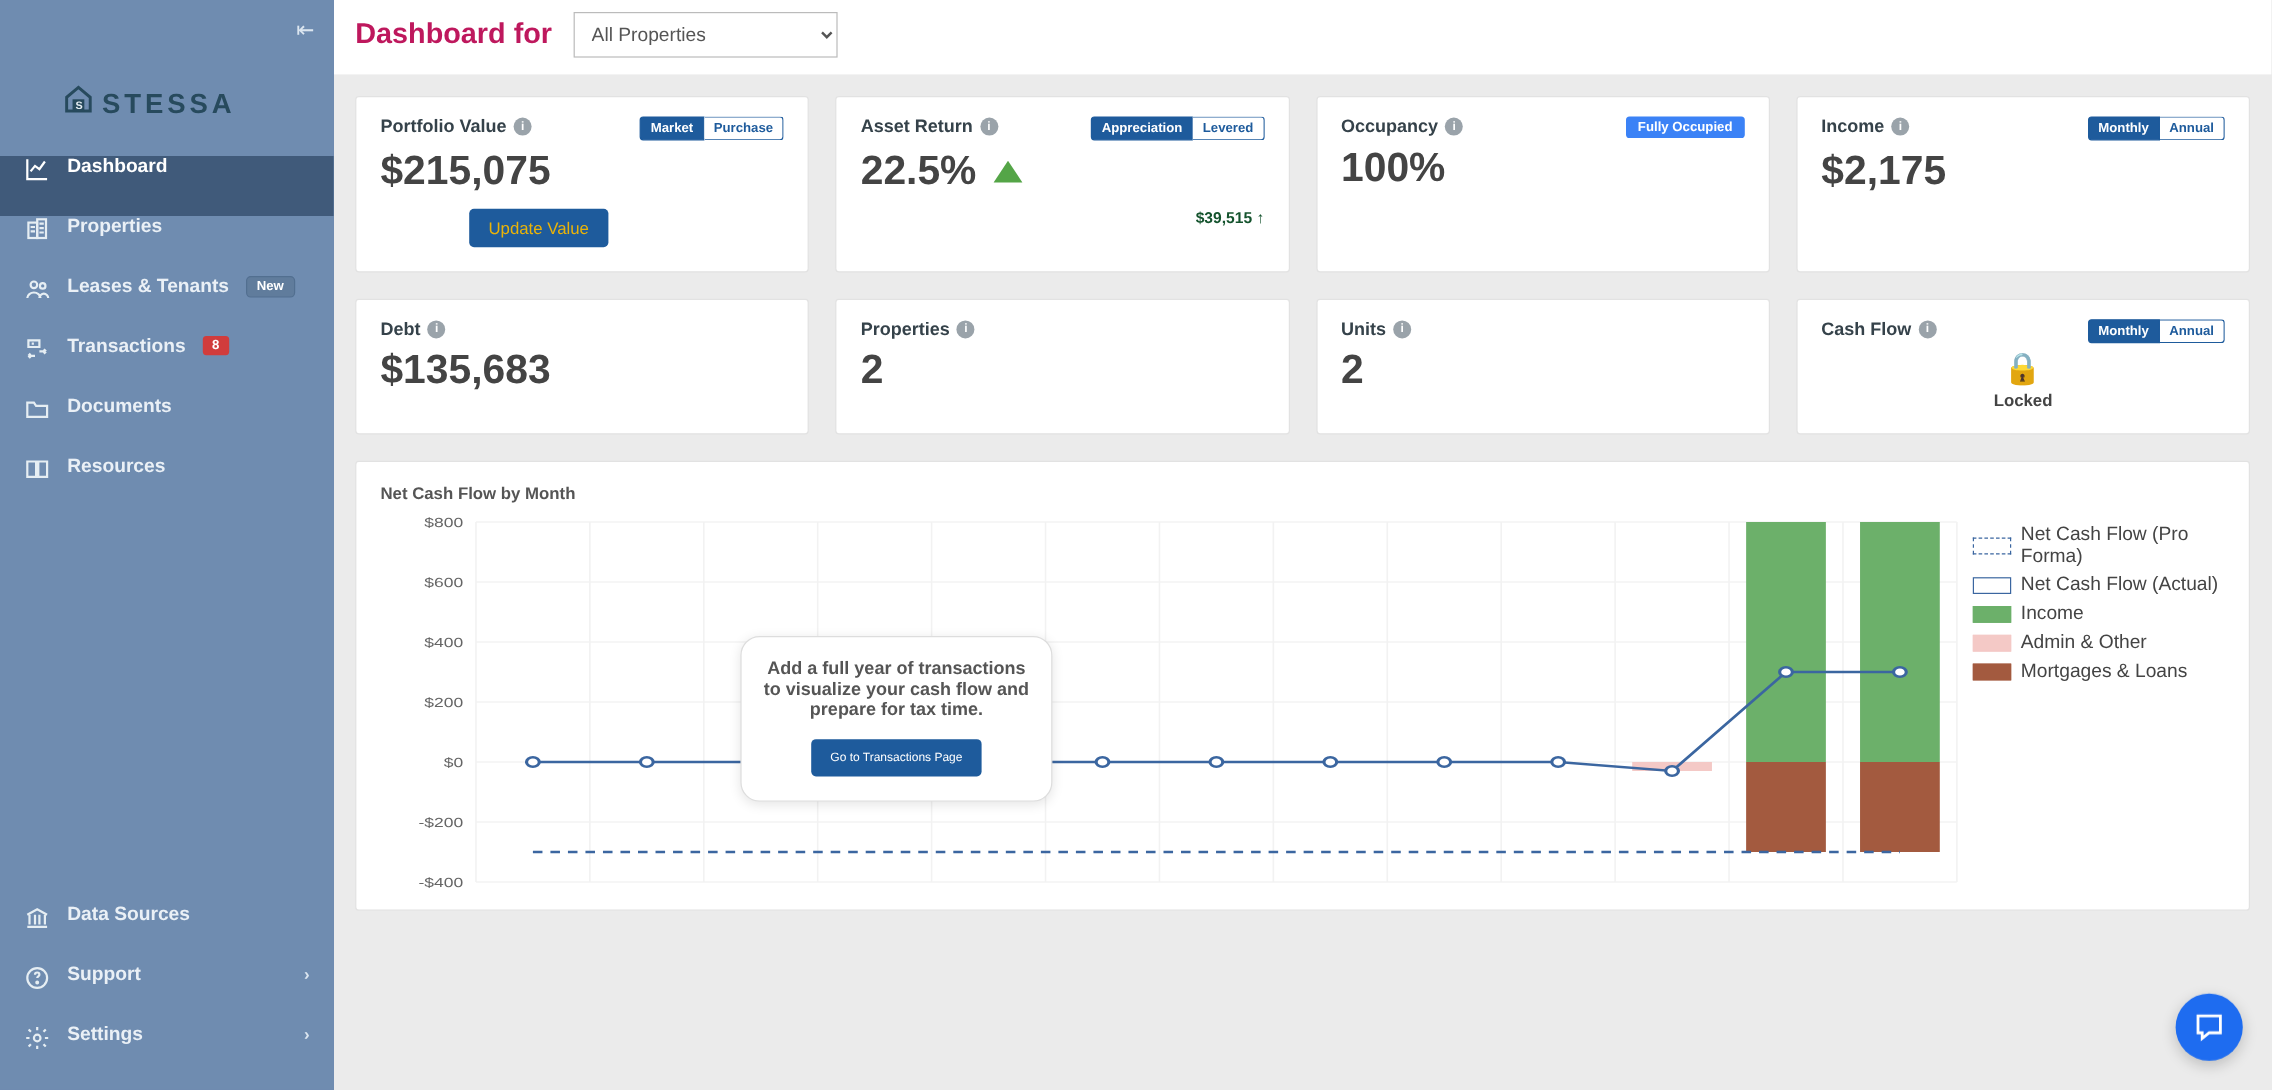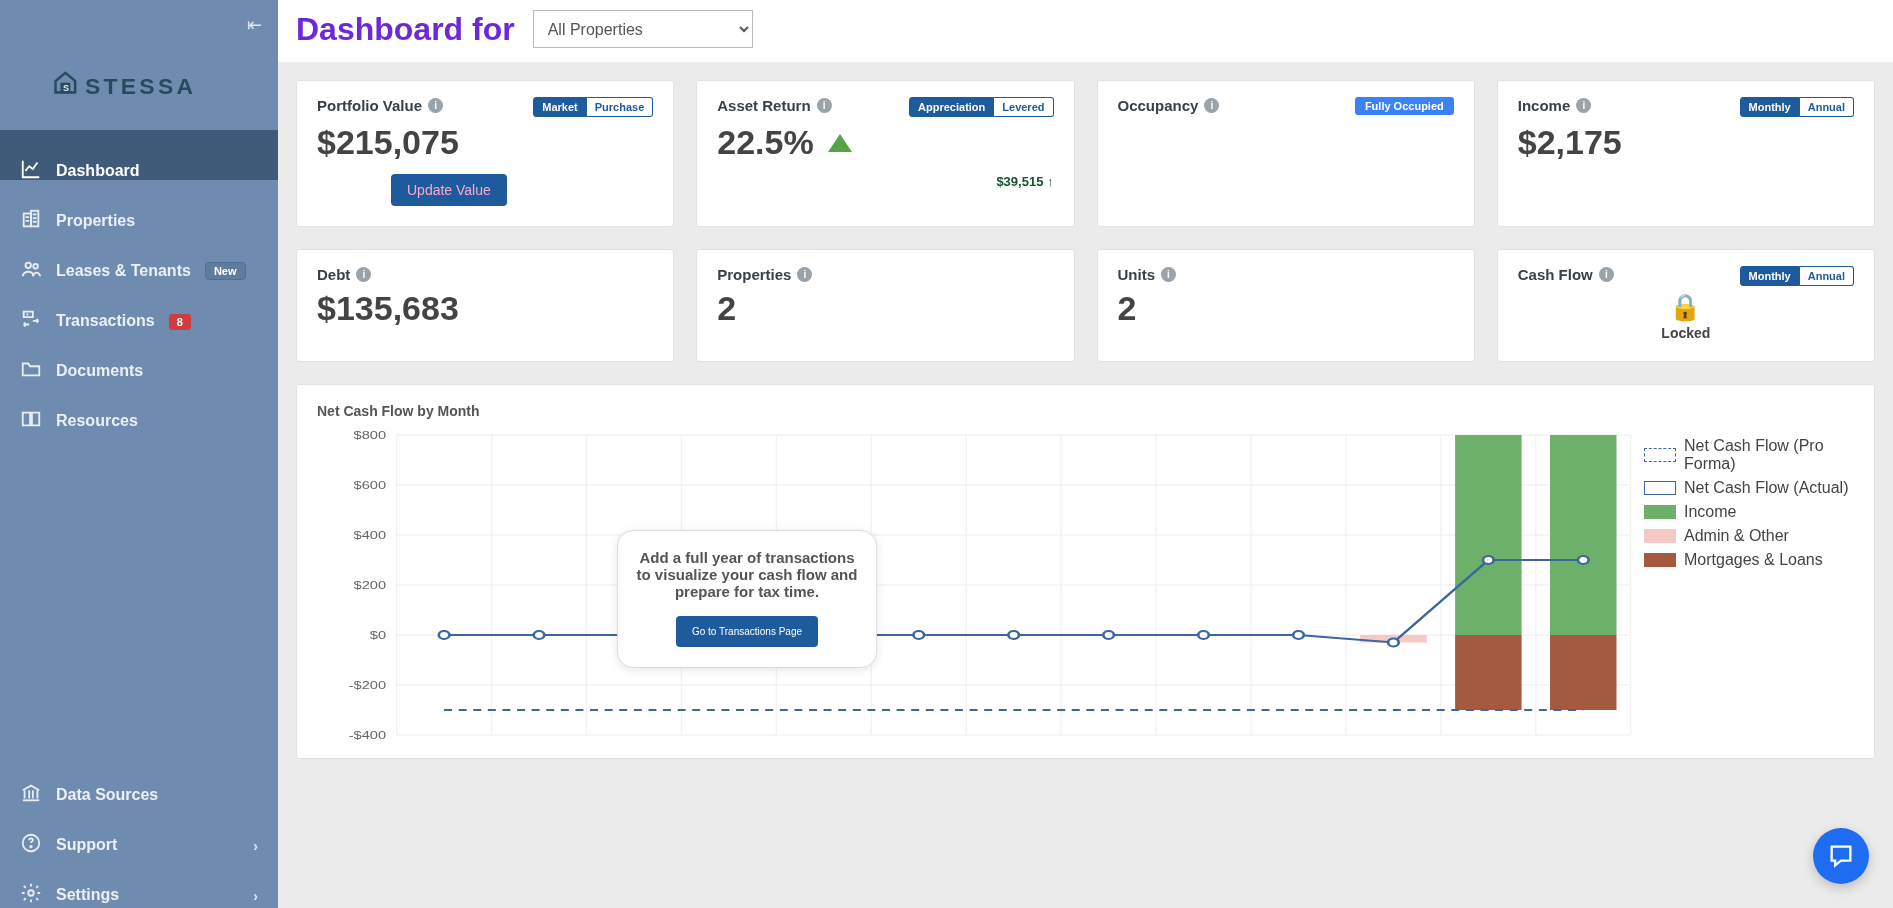--- a/index.html
+++ b/index.html
@@ -32,21 +32,21 @@
     height: 72px;
     display: flex;
     align-items: center;
     justify-content: center;
     margin-bottom: 8px;
   }
   .logo-row svg { width: 180px; height: 40px; }
   .nav { flex: 1; }
   .nav-item {
     display: flex;
-    align-items: flex-end;
+    align-items: flex-start;
     height: 50px;
     padding: 0 20px;
     color: #eaf0f6;
     cursor: pointer;
     font-size: 16px;
     font-weight: 600;
   }
   .nav-item.active { background: #405a7a; color: #fff; }
   .nav-item .icon { width: 22px; height: 22px; margin-right: 14px; flex: 0 0 22px; }
   .nav-item .icon svg { width: 22px; height: 22px; }
@@ -80,23 +80,23 @@
     display: flex;
     flex-direction: column;
   }
   .header {
     background: #fff;
     padding: 10px 18px 14px 18px;
     display: flex;
     align-items: center;
   }
   .header h1 {
-    font-size: 32px;
+    font-size: 24px;
     font-weight: 700;
-    color: #6d28d9;
+    color: #be185d;
     margin-right: 18px;
   }
   .header select {
     height: 38px;
     width: 220px;
     font-size: 16px;
     color: #555;
     padding: 0 10px;
     border: 1px solid #bbb;
     background: #fff;
@@ -182,21 +182,21 @@
     color: #14532d;
     font-size: 13px;
     font-weight: 700;
     text-align: right;
     margin-top: 12px;
   }
   .update-btn {
     margin-top: 12px;
     display:inline-block;
     background:#1e5b9c;
-    color:#f9a8d4;
+    color:#eab308;
     font-size: 14px;
     padding: 8px 16px;
     border-radius: 4px;
     border:0;
     cursor:pointer;
     margin-left: 74px;
   }
   .locked { text-align:center; color:#444; }
   .locked .lock-ico { font-size: 26px; color:#333; }
   .locked .lbl { font-weight:700; font-size:14px; margin-top:2px; }
@@ -420,20 +420,21 @@
       </div>
 
       <div class="card">
         <div class="card-head">
           <span class="card-title">
             <span>Occupancy</span>
             <span class="info">i</span>
           </span>
           <span class="badge-occ">Fully Occupied</span>
         </div>
+        <div class="big">100%</div>
       </div>
 
       <div class="card">
         <div class="card-head">
           <span class="card-title">
             <span>Income</span>
             <span class="info">i</span>
           </span>
           <span class="segment">
             <span class="sel">Monthly</span>

